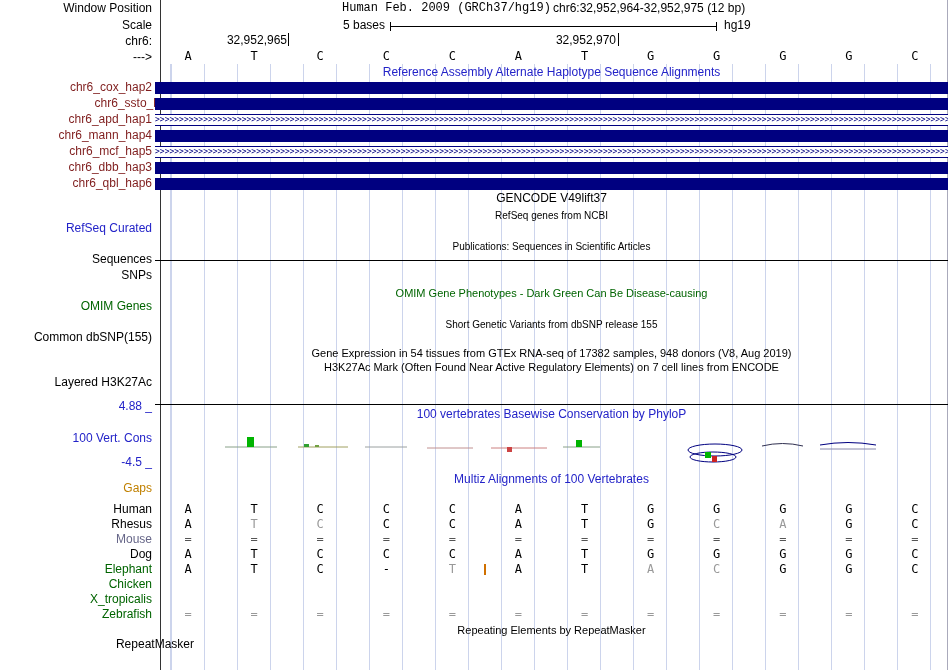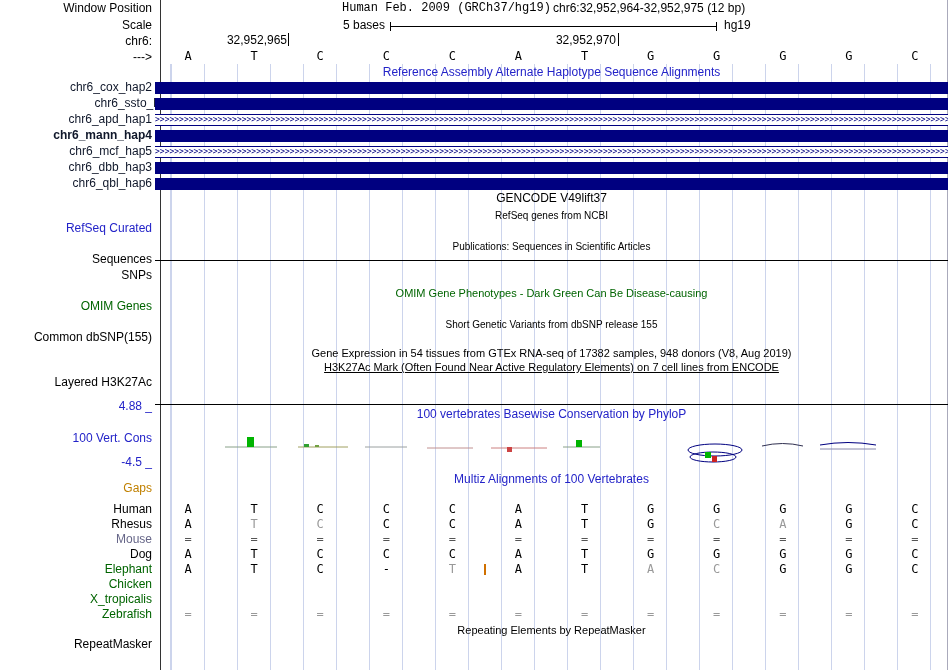--- a/index.html
+++ b/index.html
@@ -2,21 +2,21 @@
 <html><head>
 <meta charset="utf-8">
 <style>
   html,body{margin:0;padding:0;background:#fff;}
   .canvas{position:relative;width:950px;height:670px;background:#fff;overflow:hidden;
           font-family:"Liberation Sans","DejaVu Sans",sans-serif;font-size:12px;color:#000;}
   .abs{position:absolute;white-space:nowrap;line-height:13px;}
   .lbl{position:absolute;left:0;width:152px;text-align:right;line-height:13px;white-space:nowrap;}
   .center-title{position:absolute;left:155px;width:793px;text-align:center;line-height:13px;white-space:nowrap;}
   .blue{color:#2323c8;}
-  .navy{color:#0f172a;}
+  .navy{color:#7f1d1d;}
   .green{color:#006400;}
   .orange{color:#c08000;}
   .gray{color:#999;}
   .small{font-size:10px;}
   .mid{font-size:11px;}
   .gridlines{position:absolute;left:155px;top:64px;width:793px;height:606px;
     background-image:repeating-linear-gradient(to right,#ccd4ec 0,#ccd4ec 1px,transparent 1px,transparent 33px);
     background-position:16px 0;}
   .vline{position:absolute;width:1px;background:#333;}
   .hline{position:absolute;left:155px;width:793px;height:1px;background:#000;}
@@ -75,21 +75,21 @@
     </div>
 
   <div class="center-title blue" style="top:66px;">Reference Assembly Alternate Haplotype Sequence Alignments</div>
   <div>
       <div class="lbl navy" style="top: 81px;">chr6_cox_hap2</div>
       <div class="hap-bar solid" style="top: 82px;"></div>
       <div class="lbl navy" style="top: 97px; margin-left: 28px;">chr6_ssto_hap7</div>
       <div class="hap-bar solid" style="top: 98px;"></div>
       <div class="lbl navy" style="top: 113px;">chr6_apd_hap1</div>
       <div class="hap-bar chevron" style="top: 114px;">&gt;&gt;&gt;&gt;&gt;&gt;&gt;&gt;&gt;&gt;&gt;&gt;&gt;&gt;&gt;&gt;&gt;&gt;&gt;&gt;&gt;&gt;&gt;&gt;&gt;&gt;&gt;&gt;&gt;&gt;&gt;&gt;&gt;&gt;&gt;&gt;&gt;&gt;&gt;&gt;&gt;&gt;&gt;&gt;&gt;&gt;&gt;&gt;&gt;&gt;&gt;&gt;&gt;&gt;&gt;&gt;&gt;&gt;&gt;&gt;&gt;&gt;&gt;&gt;&gt;&gt;&gt;&gt;&gt;&gt;&gt;&gt;&gt;&gt;&gt;&gt;&gt;&gt;&gt;&gt;&gt;&gt;&gt;&gt;&gt;&gt;&gt;&gt;&gt;&gt;&gt;&gt;&gt;&gt;&gt;&gt;&gt;&gt;&gt;&gt;&gt;&gt;&gt;&gt;&gt;&gt;&gt;&gt;&gt;&gt;&gt;&gt;&gt;&gt;&gt;&gt;&gt;&gt;&gt;&gt;&gt;&gt;&gt;&gt;&gt;&gt;&gt;&gt;&gt;&gt;&gt;&gt;&gt;&gt;&gt;&gt;&gt;&gt;&gt;&gt;&gt;&gt;&gt;&gt;&gt;&gt;&gt;&gt;&gt;&gt;&gt;&gt;&gt;&gt;&gt;&gt;&gt;&gt;&gt;&gt;&gt;&gt;&gt;&gt;&gt;&gt;&gt;&gt;&gt;&gt;&gt;&gt;&gt;&gt;&gt;&gt;&gt;&gt;&gt;&gt;&gt;&gt;&gt;&gt;&gt;&gt;&gt;&gt;&gt;&gt;&gt;&gt;&gt;&gt;&gt;&gt;&gt;&gt;&gt;&gt;&gt;&gt;&gt;&gt;&gt;&gt;&gt;&gt;&gt;&gt;&gt;&gt;&gt;&gt;&gt;&gt;&gt;&gt;&gt;&gt;&gt;&gt;&gt;&gt;&gt;&gt;&gt;&gt;&gt;&gt;&gt;&gt;&gt;&gt;&gt;&gt;&gt;&gt;&gt;&gt;&gt;&gt;&gt;&gt;&gt;&gt;&gt;&gt;&gt;&gt;&gt;&gt;&gt;&gt;&gt;&gt;&gt;&gt;&gt;&gt;</div>
-      <div class="lbl navy" style="top: 129px; font-weight: bold;">chr6_mann_hap4</div>
+      <div class="lbl navy" style="top: 129px;">chr6_mann_hap4</div>
       <div class="hap-bar solid" style="top: 130px;"></div>
       <div class="lbl navy" style="top: 145px;">chr6_mcf_hap5</div>
       <div class="hap-bar chevron" style="top: 146px;">&gt;&gt;&gt;&gt;&gt;&gt;&gt;&gt;&gt;&gt;&gt;&gt;&gt;&gt;&gt;&gt;&gt;&gt;&gt;&gt;&gt;&gt;&gt;&gt;&gt;&gt;&gt;&gt;&gt;&gt;&gt;&gt;&gt;&gt;&gt;&gt;&gt;&gt;&gt;&gt;&gt;&gt;&gt;&gt;&gt;&gt;&gt;&gt;&gt;&gt;&gt;&gt;&gt;&gt;&gt;&gt;&gt;&gt;&gt;&gt;&gt;&gt;&gt;&gt;&gt;&gt;&gt;&gt;&gt;&gt;&gt;&gt;&gt;&gt;&gt;&gt;&gt;&gt;&gt;&gt;&gt;&gt;&gt;&gt;&gt;&gt;&gt;&gt;&gt;&gt;&gt;&gt;&gt;&gt;&gt;&gt;&gt;&gt;&gt;&gt;&gt;&gt;&gt;&gt;&gt;&gt;&gt;&gt;&gt;&gt;&gt;&gt;&gt;&gt;&gt;&gt;&gt;&gt;&gt;&gt;&gt;&gt;&gt;&gt;&gt;&gt;&gt;&gt;&gt;&gt;&gt;&gt;&gt;&gt;&gt;&gt;&gt;&gt;&gt;&gt;&gt;&gt;&gt;&gt;&gt;&gt;&gt;&gt;&gt;&gt;&gt;&gt;&gt;&gt;&gt;&gt;&gt;&gt;&gt;&gt;&gt;&gt;&gt;&gt;&gt;&gt;&gt;&gt;&gt;&gt;&gt;&gt;&gt;&gt;&gt;&gt;&gt;&gt;&gt;&gt;&gt;&gt;&gt;&gt;&gt;&gt;&gt;&gt;&gt;&gt;&gt;&gt;&gt;&gt;&gt;&gt;&gt;&gt;&gt;&gt;&gt;&gt;&gt;&gt;&gt;&gt;&gt;&gt;&gt;&gt;&gt;&gt;&gt;&gt;&gt;&gt;&gt;&gt;&gt;&gt;&gt;&gt;&gt;&gt;&gt;&gt;&gt;&gt;&gt;&gt;&gt;&gt;&gt;&gt;&gt;&gt;&gt;&gt;&gt;&gt;&gt;&gt;&gt;&gt;&gt;&gt;&gt;&gt;&gt;&gt;&gt;&gt;&gt;&gt;&gt;&gt;&gt;&gt;&gt;&gt;</div>
       <div class="lbl navy" style="top: 161px;">chr6_dbb_hap3</div>
       <div class="hap-bar solid" style="top: 162px;"></div>
       <div class="lbl navy" style="top: 177px;">chr6_qbl_hap6</div>
       <div class="hap-bar solid" style="top: 178px;"></div>
     </div>
 
   <div class="center-title" style="top:192px;">GENCODE V49lift37</div>
@@ -100,21 +100,21 @@
   <div class="hline" style="top:260px;"></div>
   <div class="lbl" style="top:269px;">SNPs</div>
 
   <div class="center-title mid green" style="top:287px;">OMIM Gene Phenotypes - Dark Green Can Be Disease-causing</div>
   <div class="lbl green" style="top:300px;">OMIM Genes</div>
 
   <div class="center-title small" style="top:318px;">Short Genetic Variants from dbSNP release 155</div>
   <div class="lbl" style="top:331px;">Common dbSNP(155)</div>
 
   <div class="center-title mid" style="top:347px;">Gene Expression in 54 tissues from GTEx RNA-seq of 17382 samples, 948 donors (V8, Aug 2019)</div>
-  <div class="center-title mid" style="top:361px;text-decoration:underline;">H3K27Ac Mark (Often Found Near Active Regulatory Elements) on 7 cell lines from ENCODE</div>
+  <div class="center-title mid" style="top:361px;">H3K27Ac Mark (Often Found Near Active Regulatory Elements) on 7 cell lines from ENCODE</div>
   <div class="lbl" style="top:376px;">Layered H3K27Ac</div>
   <div class="hline" style="top:404px;"></div>
 
   <div class="lbl blue" style="top:400px;text-align:right;">4.88 _</div>
   <div class="center-title blue" style="top:408px;">100 vertebrates Basewise Conservation by PhyloP</div>
   <div class="lbl blue" style="top:432px;">100 Vert. Cons</div>
   <div class="lbl blue" style="top:456px;">-4.5 _</div>
   <svg style="position:absolute;left:155px;top:405px;" width="793" height="64" viewBox="0 0 793 64">
       <line x1="70" x2="122" y1="42" y2="42" stroke="#88a088"></line>
       <rect x="92" y="32" width="7" height="10" fill="#00b400"></rect>
@@ -216,15 +216,15 @@
       <span class="base gray" style="color: rgb(153, 153, 153); left: 518.458px; top: 608px;">=</span>
       <span class="base gray" style="color: rgb(153, 153, 153); left: 584.542px; top: 608px;">=</span>
       <span class="base gray" style="color: rgb(153, 153, 153); left: 650.625px; top: 608px;">=</span>
       <span class="base gray" style="color: rgb(153, 153, 153); left: 716.708px; top: 608px;">=</span>
       <span class="base gray" style="color: rgb(153, 153, 153); left: 782.792px; top: 608px;">=</span>
       <span class="base gray" style="color: rgb(153, 153, 153); left: 848.875px; top: 608px;">=</span>
       <span class="base gray" style="color: rgb(153, 153, 153); left: 914.958px; top: 608px;">=</span>
     </div>
 
   <div class="center-title mid" style="top:624px;">Repeating Elements by RepeatMasker</div>
-  <div class="lbl" style="top:638px;">RepeatMasker</div>
+  <div class="lbl" style="top:638px;padding-left:42px;">RepeatMasker</div>
 
 </div>
 
 </body></html>

